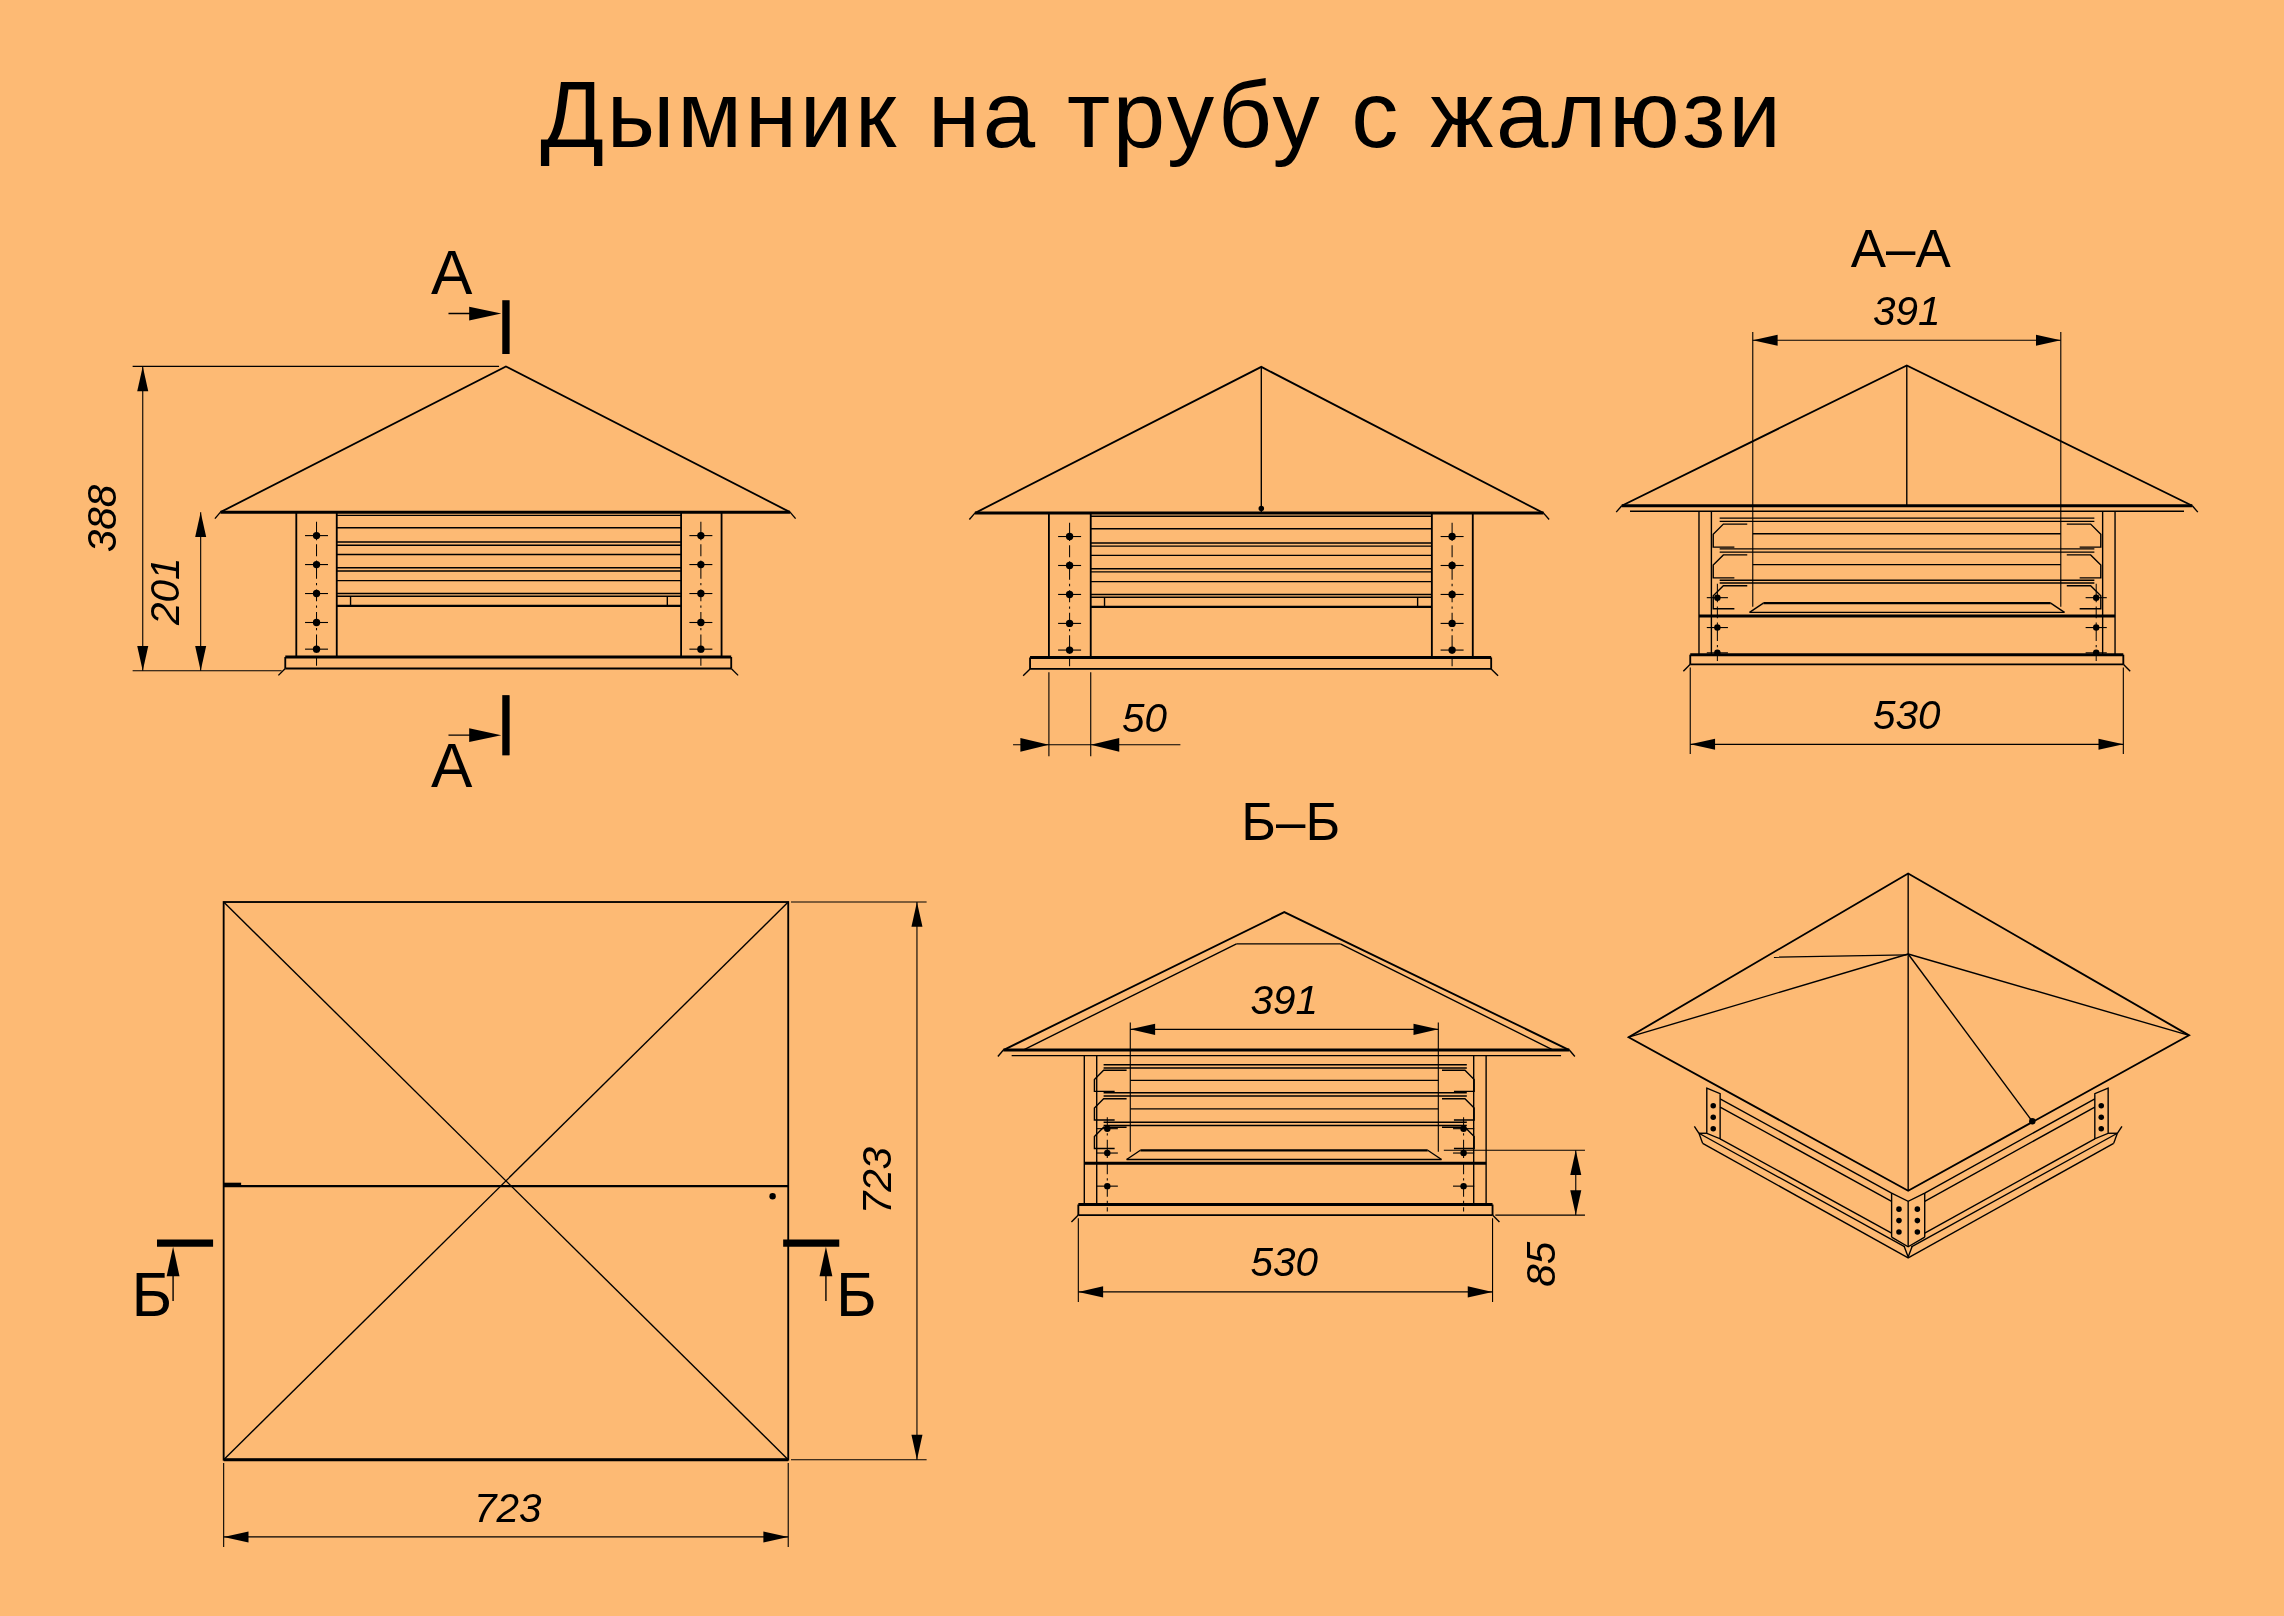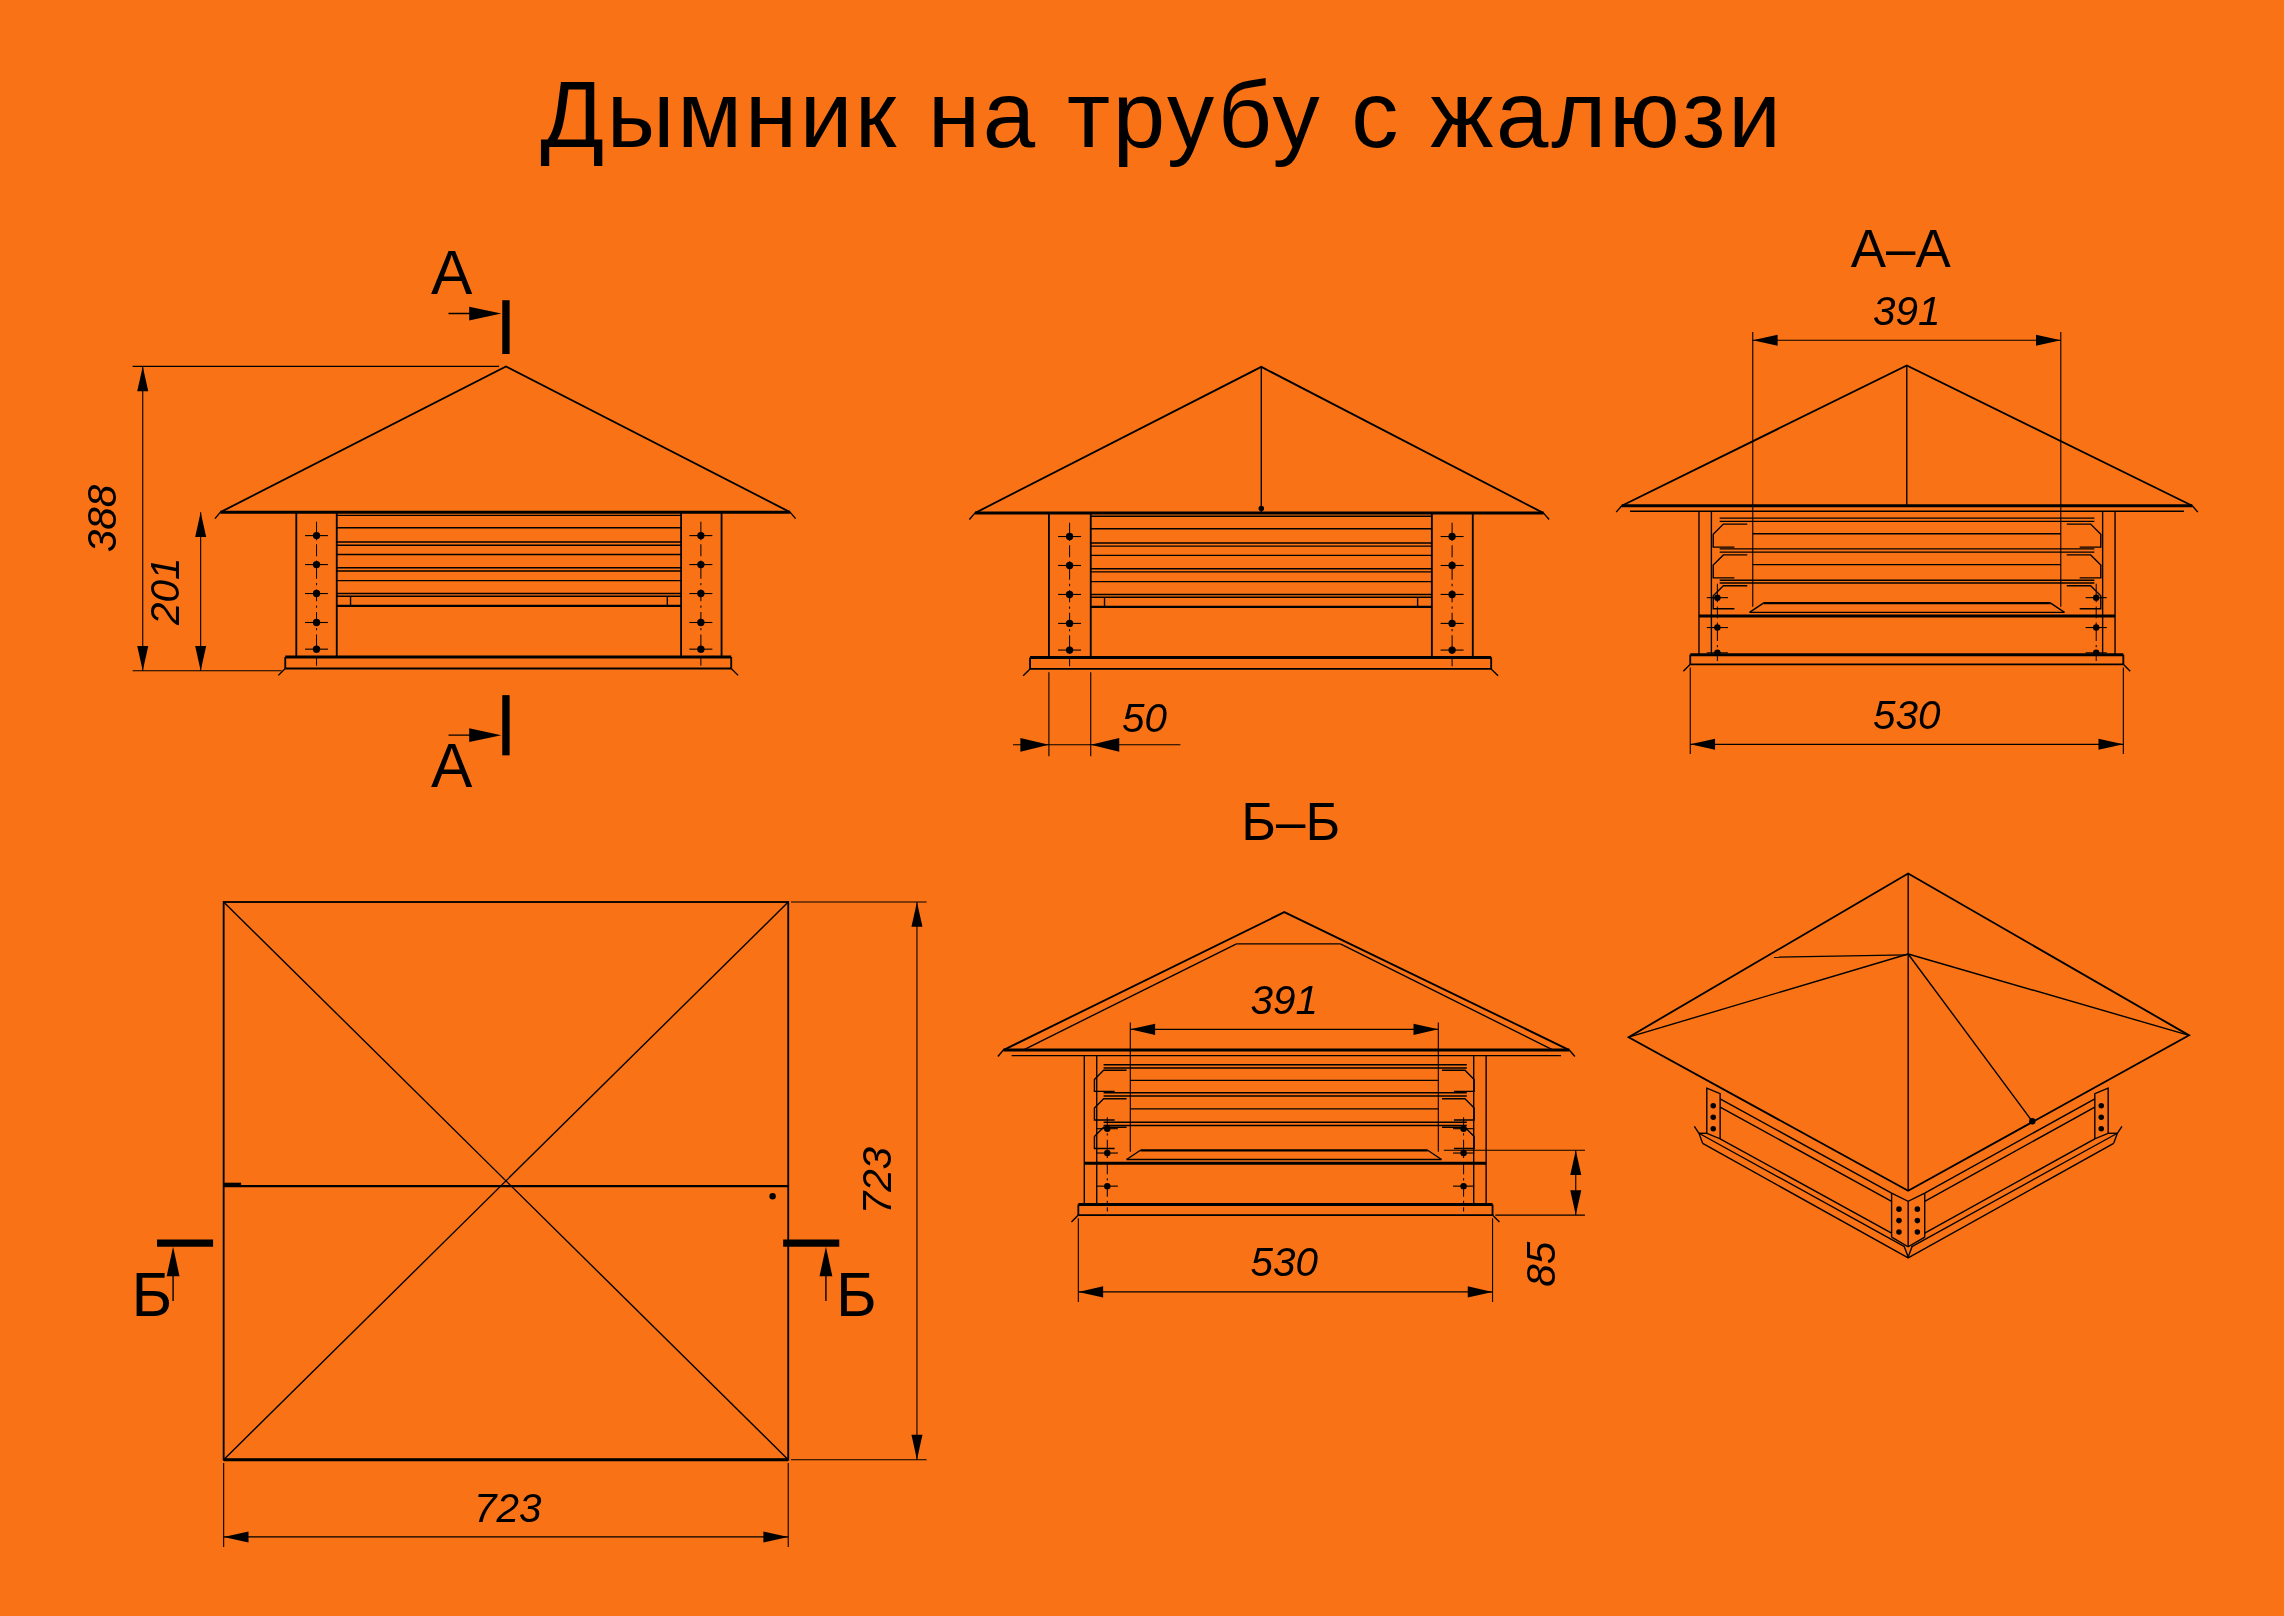--- a/index.html
+++ b/index.html
@@ -1,16 +1,16 @@
 <!DOCTYPE html>
 <html style="font-size:7.4px"><head>
 <meta charset="utf-8">
 <style>
   html,body{margin:0;padding:0;background:#ffffff;}
-  .sheet{position:relative;width:2284px;height:1616px;background:#f97316;overflow:hidden;}
+  .sheet{position:relative;width:2284px;height:1616px;background:#fdba74;overflow:hidden;}
   svg{position:absolute;left:0;top:0;}
   svg *{vector-effect:none;}
   .s1{stroke:#000;stroke-width:4;fill:none;}          
   .s2{stroke:#000;stroke-width:3;fill:none;}          
   .s3{stroke:#000;stroke-width:6.5;fill:none;}        
   .s4{stroke:#000;stroke-width:5;fill:none;}          
   .sd{stroke:#000;stroke-width:2.4;fill:none;}        
   .sc{stroke:#000;stroke-width:2.2;fill:none;stroke-dasharray:26 9 5 9;} 
   .ss{stroke:#000;stroke-width:16;fill:none;}         
   .dot{fill:#000;stroke:none;}

